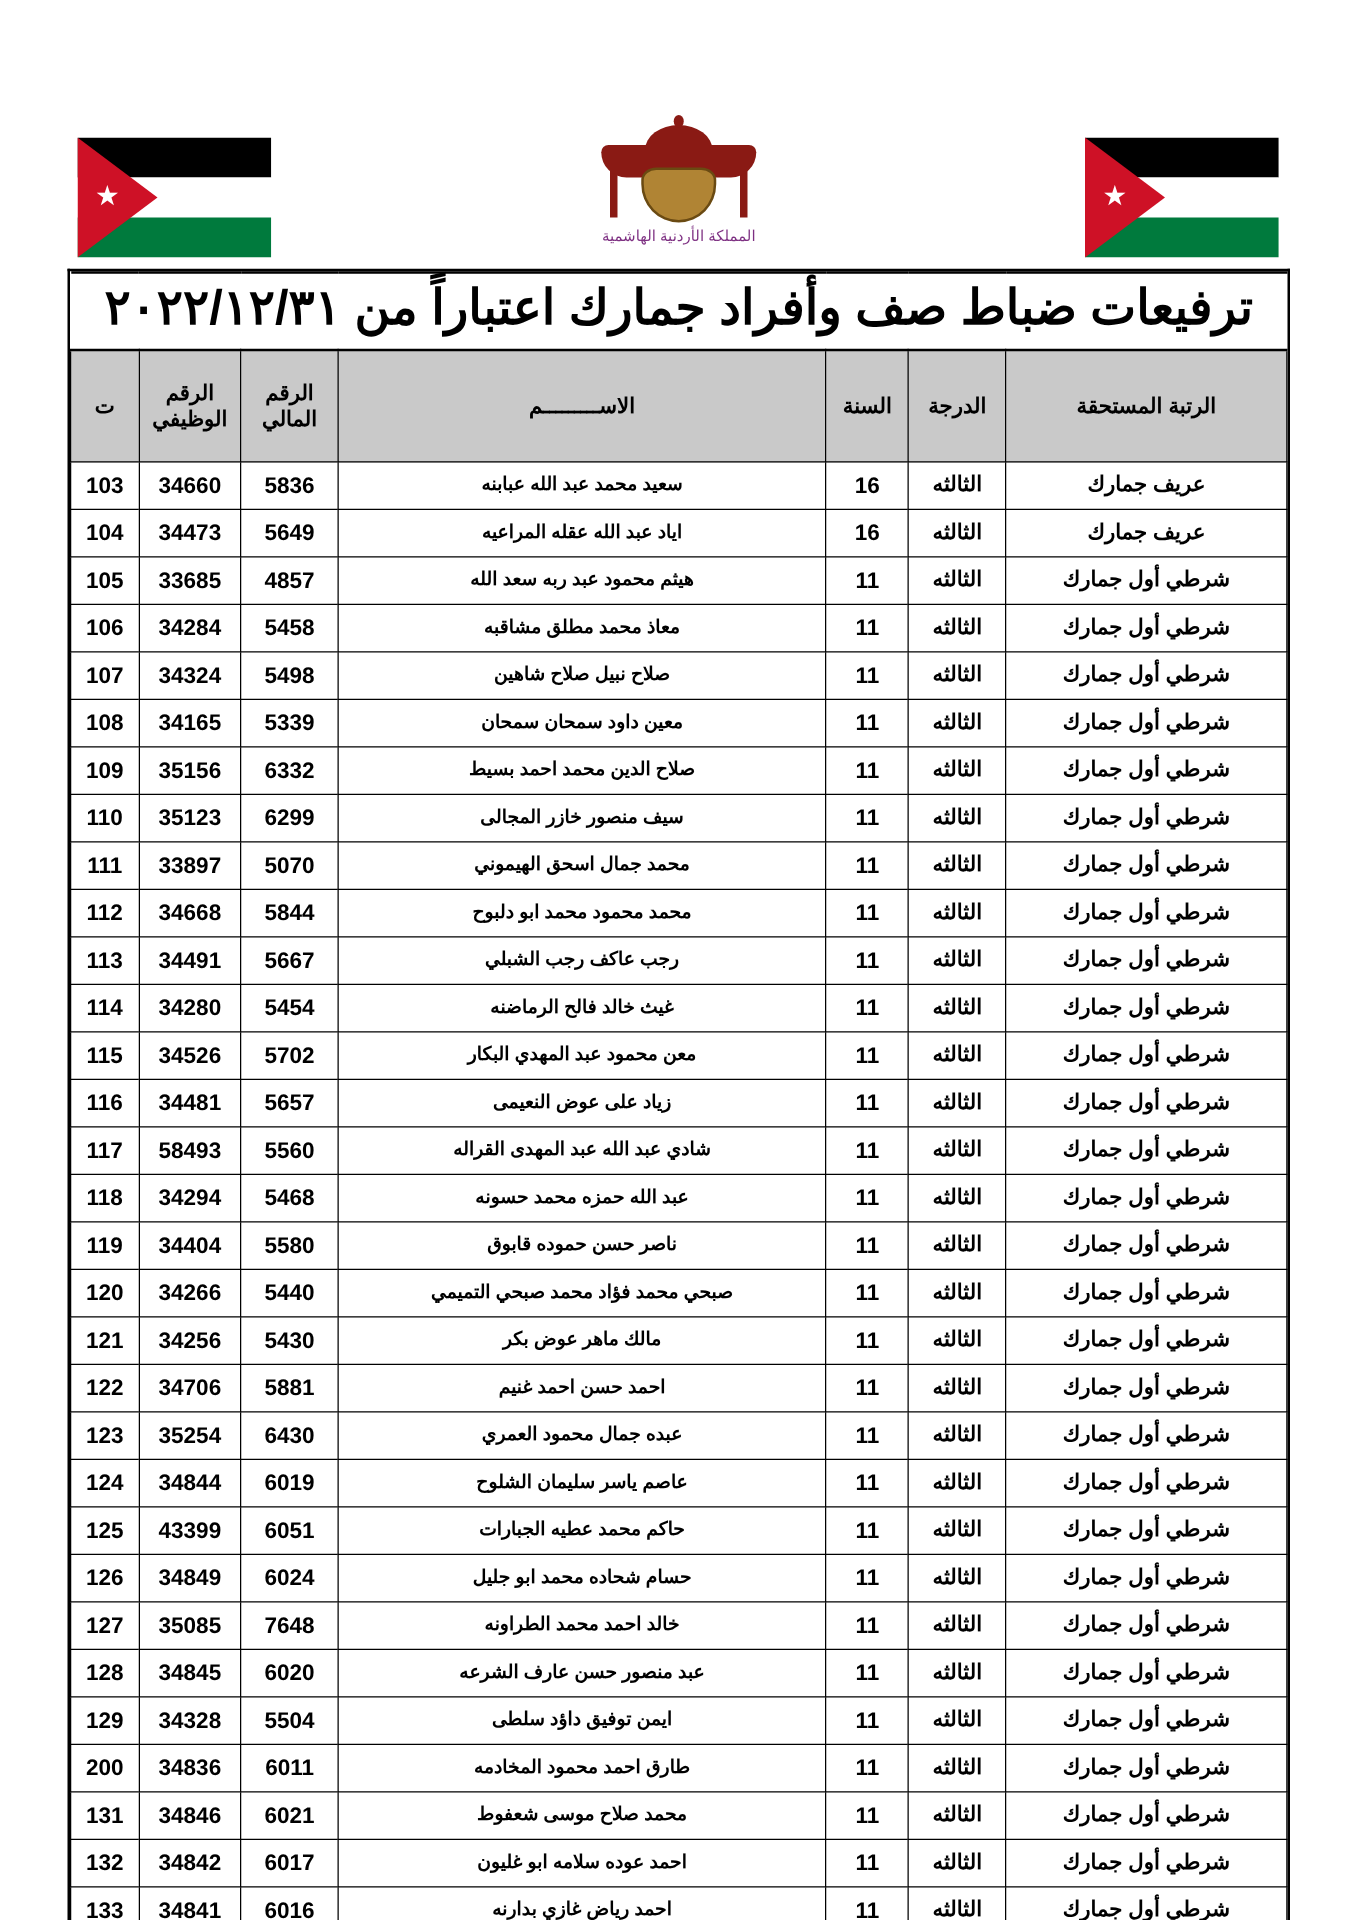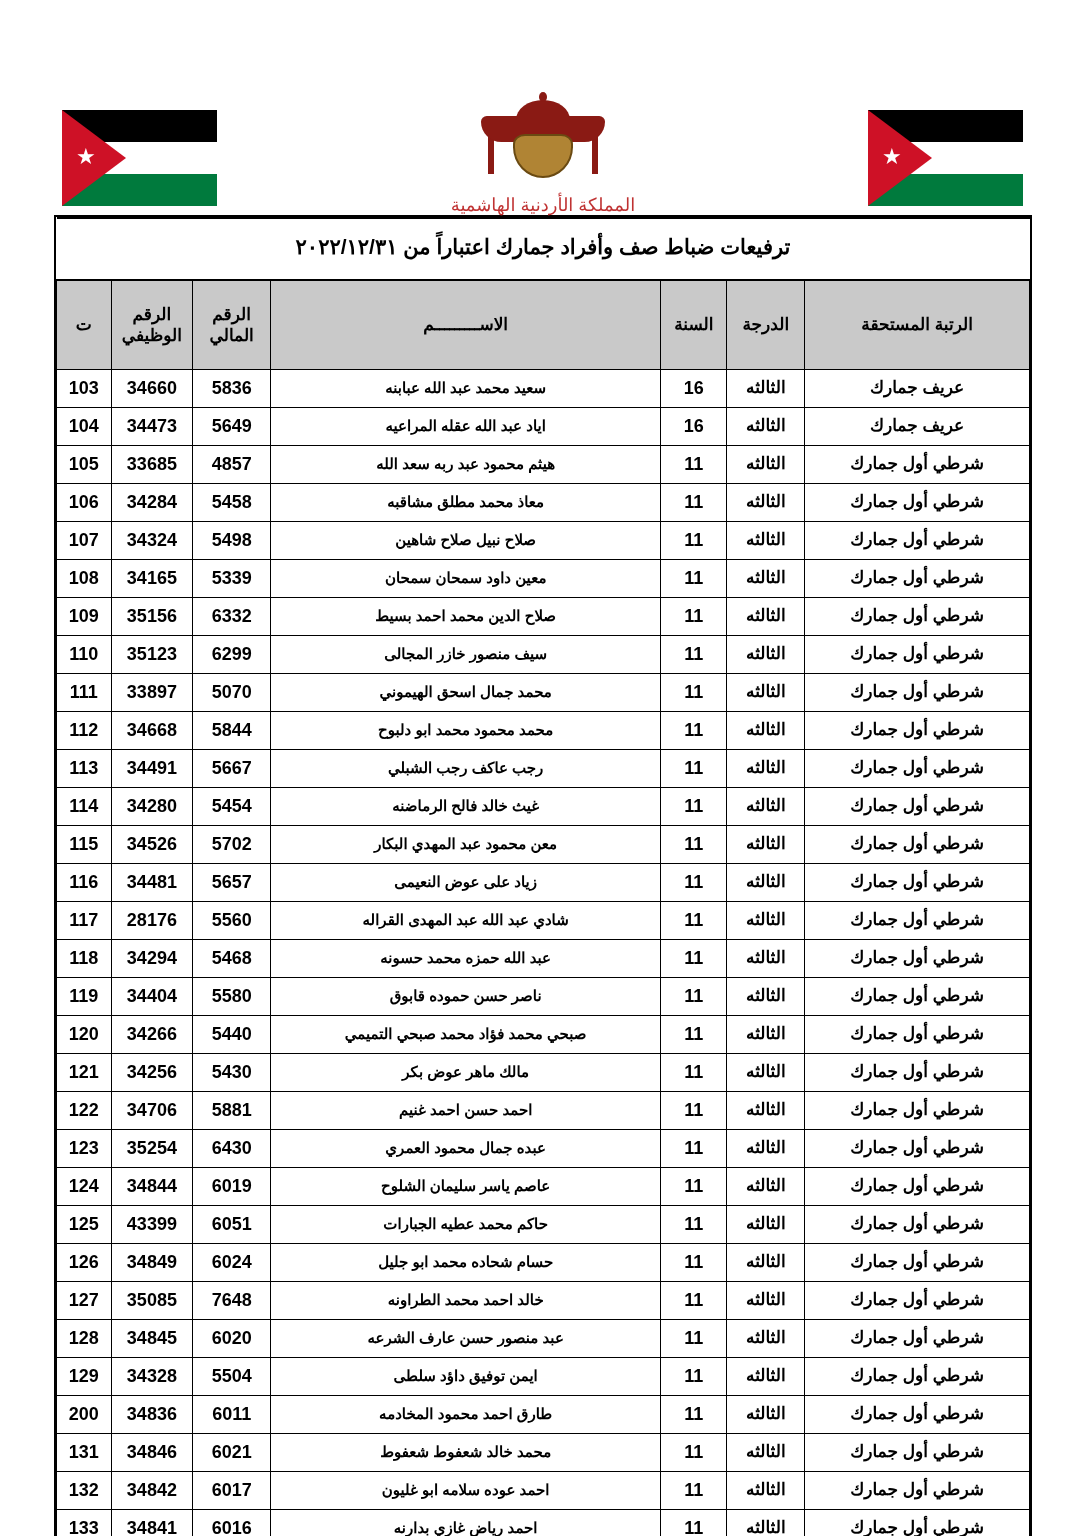--- a/index.html
+++ b/index.html
@@ -107,23 +107,23 @@
   }
   .emblem .pole-l, .emblem .pole-r {
     position: absolute;
     top: 18px;
     width: 6px; height: 56px;
     background: #8a1a14;
   }
   .emblem .pole-l { left: 10px; }
   .emblem .pole-r { right: 10px; }
   .emblem .script {
-    margin-top: 12px;
-    font-size: 18px;
-    color: #b91c1c;
+    margin-top: 0;
+    font-size: 12px;
+    color: #701a75;
     letter-spacing: -1px;
     white-space: nowrap;
     opacity: 0.9;
   }
 
   
   .table-wrap {
     margin: 0 54px;
     border: 2px solid #000;
     border-bottom: none;
@@ -140,21 +140,21 @@
     text-align: center;
     vertical-align: middle;
     font-size: 17px;
     line-height: 1.1;
   }
   .title-row td {
     border: 2px solid #000;
     border-right: none;
     border-left: none;
     height: 48px;
-    font-size: 21px;
+    font-size: 39px;
     font-weight: bold;
     letter-spacing: 0px;
     padding: 4px 0 8px 0;
   }
   .head-row td {
     background: #c9c9c9;
     font-size: 17px;
     font-weight: bold;
     height: 80px;
     padding: 4px 6px;
@@ -364,21 +364,21 @@
             <td class="num-cell">5657</td>
             <td class="num-cell">34481</td>
             <td class="num-cell">116</td>
           </tr>
           <tr class="body-row">
             <td>شرطي أول جمارك</td>
             <td>الثالثه</td>
             <td class="num-cell">11</td>
             <td class="name-cell">شادي عبد الله عبد المهدى القراله</td>
             <td class="num-cell">5560</td>
-            <td class="num-cell">28176</td>
+            <td class="num-cell">58493</td>
             <td class="num-cell">117</td>
           </tr>
           <tr class="body-row">
             <td>شرطي أول جمارك</td>
             <td>الثالثه</td>
             <td class="num-cell">11</td>
             <td class="name-cell">عبد الله حمزه محمد حسونه</td>
             <td class="num-cell">5468</td>
             <td class="num-cell">34294</td>
             <td class="num-cell">118</td>
@@ -488,21 +488,21 @@
             <td class="num-cell">11</td>
             <td class="name-cell">طارق احمد محمود المخادمه</td>
             <td class="num-cell">6011</td>
             <td class="num-cell">34836</td>
             <td class="num-cell">200</td>
           </tr>
           <tr class="body-row">
             <td>شرطي أول جمارك</td>
             <td>الثالثه</td>
             <td class="num-cell">11</td>
-            <td class="name-cell">محمد خالد شعفوط شعفوط</td>
+            <td class="name-cell">محمد صلاح موسى شعفوط</td>
             <td class="num-cell">6021</td>
             <td class="num-cell">34846</td>
             <td class="num-cell">131</td>
           </tr>
           <tr class="body-row">
             <td>شرطي أول جمارك</td>
             <td>الثالثه</td>
             <td class="num-cell">11</td>
             <td class="name-cell">احمد عوده سلامه ابو غليون</td>
             <td class="num-cell">6017</td>

